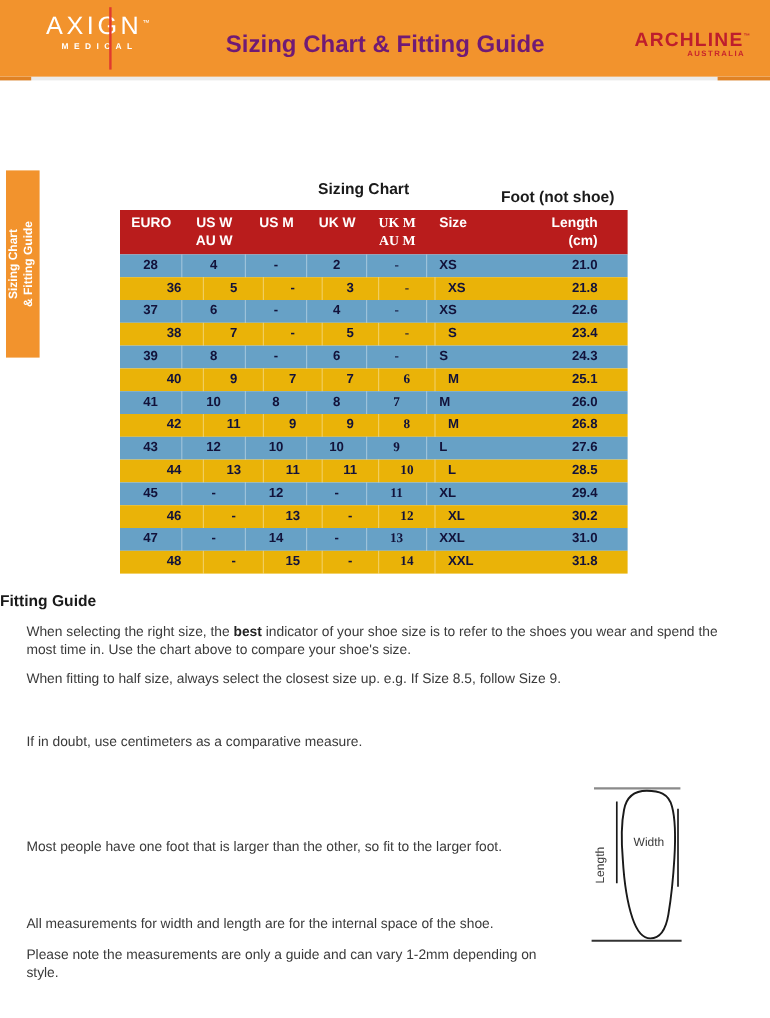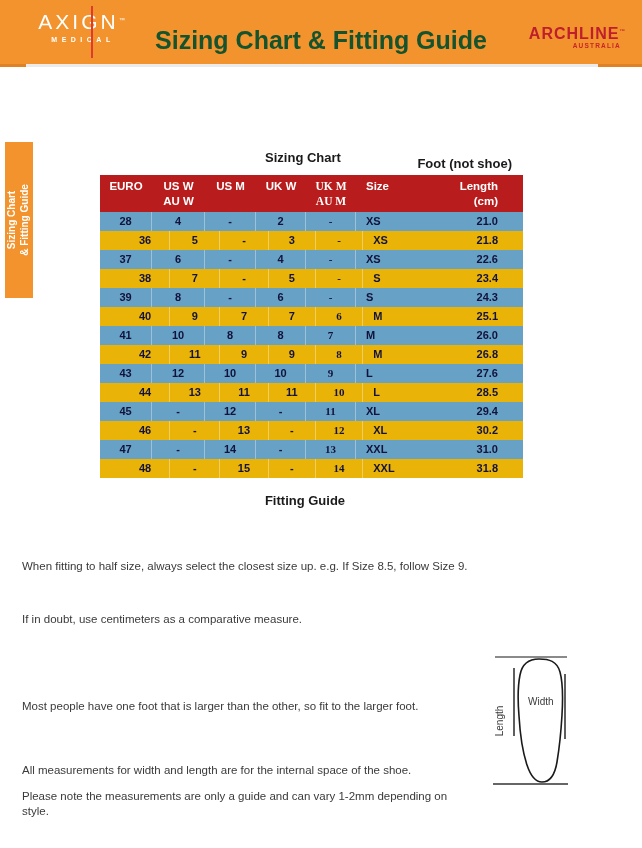--- a/index.html
+++ b/index.html
@@ -14,21 +14,21 @@
   .strip-left  { position:absolute; left:0; top:64px; width:26px; height:3px; background:#E08224; }
   .strip-right { position:absolute; right:0; top:64px; width:44px; height:3px; background:#E08224; }
 
   .axign-logo { position:absolute; left:28px; top:10px; width:110px; text-align:center; }
   .axign-brand { color:#fff; font-size:21px; font-weight:400; letter-spacing:3px; line-height:24px; position:relative; }
   .axign-tm { font-size:6px; vertical-align:top; position:relative; top:-2px; color:#fff; }
   .axign-medical { color:#fff; font-size:7px; font-weight:700; letter-spacing:4.5px; margin-top:2px; }
   .axign-line { position:absolute; left:63px; top:-4px; width:2px; height:52px; background:#E03A2F; }
 
   .header-title { position:absolute; left:150px; top:26px; width:342px; text-align:center;
-    color:#14532d; font-size:25px; font-weight:700; }
+    color:#701a75; font-size:20px; font-weight:700; }
 
   .archline-logo { position:absolute; right:16px; top:25px; text-align:right; }
   .archline-brand { color:#BE1E2D; font-size:16px; font-weight:600; letter-spacing:1px; line-height:17px; }
   .archline-tm { font-size:5.5px; vertical-align:top; position:relative; top:-2px; color:#BE1E2D; }
   .archline-sub { color:#C8242C; font-size:6.5px; font-weight:700; letter-spacing:1.2px; margin-top:0; padding-right:5px; }
 
   
   .side-tab { position:absolute; left:5px; top:142px; width:28px; height:156px; background:#F2932D; }
   .side-tab-inner { position:absolute; left:50%; top:50%; width:156px; height:28px;
     transform:translate(-50%,-50%) rotate(-90deg); text-align:center;
@@ -48,21 +48,21 @@
   .row-a { background:#67A1C6; }
   .row-b { background:#eab308;padding-left:21px; }
   .cell { text-align:center; overflow:hidden; }
   .c0 { width:52px; } .c1 { width:53px; } .c2 { width:51px; }
   .c3 { width:50px; } .c4 { width:50px;font-family:Liberation Serif, serif; }
   .c5 { width:54px; text-align:left; padding-left:10px; }
   .c6 { width:113px; text-align:right; padding-right:25px; }
   .trow .c0, .trow .c1, .trow .c2, .trow .c3, .trow .c4 { border-right:1px solid rgba(255,255,255,0.35); }
 
   
-  .sec-heading { position:absolute; left:0; width:610px; text-align:center;
+  .sec-heading { position:absolute; left:0; width:610px; 
     font-size:13px; font-weight:700; color:#1a1a1a; }
   .para { position:absolute; left:22px; font-size:11.5px; color:#3a3a3a; line-height:14.5px; }
   .bold { font-weight:700; color:#222; }
 
   
   .foot-diagram { position:absolute; left:486px; top:644px; width:110px; height:150px; }
   .diagram-label { font-family:"Liberation Sans", sans-serif; font-size:10px; fill:#3a3a3a; }
 </style>
 </head>
 <body>
@@ -239,20 +239,21 @@
           <div class="cell c2">15</div>
           <div class="cell c3">-</div>
           <div class="cell c4">14</div>
           <div class="cell c5">XXL</div>
           <div class="cell c6">31.8</div>
         </div>
       </div>
   </div>
 
   <div class="sec-heading" style="top:493px">Fitting Guide</div>
+  <div class="para" style="top:520px; width:600px"><span>When selecting the right size, the </span><span class="bold">best</span><span> indicator of your shoe size is to refer to the shoes you wear and spend the most time in. Use the chart above to compare your shoe's size.</span></div>
   <div class="para" style="top:559px; width:600px">When fitting to half size, always select the closest size up. e.g. If Size 8.5, follow Size 9.</div>
 
   <div class="para" style="top:612px; width:600px">If in doubt, use centimeters as a comparative measure.</div>
   <div class="para" style="top:699px; width:600px">Most people have one foot that is larger than the other, so fit to the larger foot.</div>
   <div class="para" style="top:763px; width:600px">All measurements for width and length are for the internal space of the shoe.</div>
   <div class="para" style="top:789px; width:450px">Please note the measurements are only a guide and can vary 1-2mm depending on style.</div>
 
   <svg class="foot-diagram" viewBox="0 0 110 150">
     <line x1="9" y1="13" x2="81" y2="13" stroke="#8a8a8a" stroke-width="2"></line>
     <line x1="7" y1="140" x2="82" y2="140" stroke="#333" stroke-width="1.6"></line>

